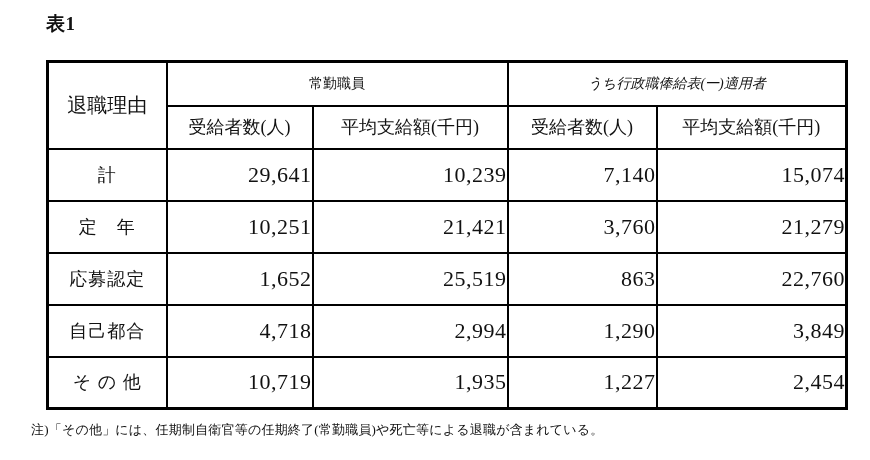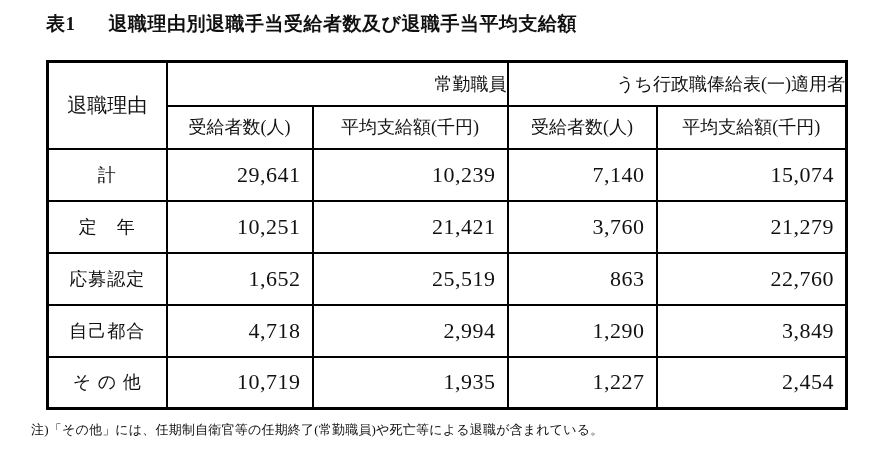--- a/index.html
+++ b/index.html
@@ -39,59 +39,58 @@
   tr.hrow1 { height: 44px; }
   tr.hrow2 { height: 43px; }
   tr.drow  { height: 52px; }
 
   th.corner {
     border-right: 3px solid #000;
     font-size: 20px; text-align: center;
   }
   th.group {
     border-bottom: 1px solid #000;
-    font-size: 18px; text-align: right;
+    font-size: 14px; text-align: center;
   }
-  th.group-right { border-left: 3px solid #000; }
+  th.group-right { border-left: 3px solid #000; font-style: italic; }
   th.sub {
     border-bottom: 3px solid #000;
     font-size: 18px; text-align: center;
   }
   th.sub-thin  { border-left: 1px solid #000; }
   th.sub-thick { border-left: 3px solid #000; font-family: Liberation Serif, serif; }
 
   td.rowlabel {
     border-right: 3px solid #000;
     font-size: 18px; text-align: center;
     letter-spacing: 1px;
   }
   td.num {
     font-size: 22px; text-align: right;
-    padding-right: 11px;
+    padding-right: 0;
     letter-spacing: 0.5px;
     font-family: "Liberation Serif", "DejaVu Serif", serif;
   }
   td.v-thin  { border-left: 1px solid #000; margin-left: 40px; }
   td.v-thick { border-left: 3px solid #000; }
 
   
   .footnote {
     position: absolute; left: 31px; top: 421px;
     font-size: 13px; letter-spacing: 0.2px;
     white-space: nowrap;
   }
 </style>
 </head>
 <body>
 
 <div class="page">
 
   <div class="title-row">
     <span class="title-label">表1</span>
-    <span class="title-text">退職理由別退職手当受給者数及び退職手当平均支給額</span>
   </div>
 
   <table class="data">
     <colgroup>
       <col style="width:119px">
       <col style="width:146px">
       <col style="width:195px">
       <col style="width:149px">
       <col style="width:190px">
     </colgroup>

